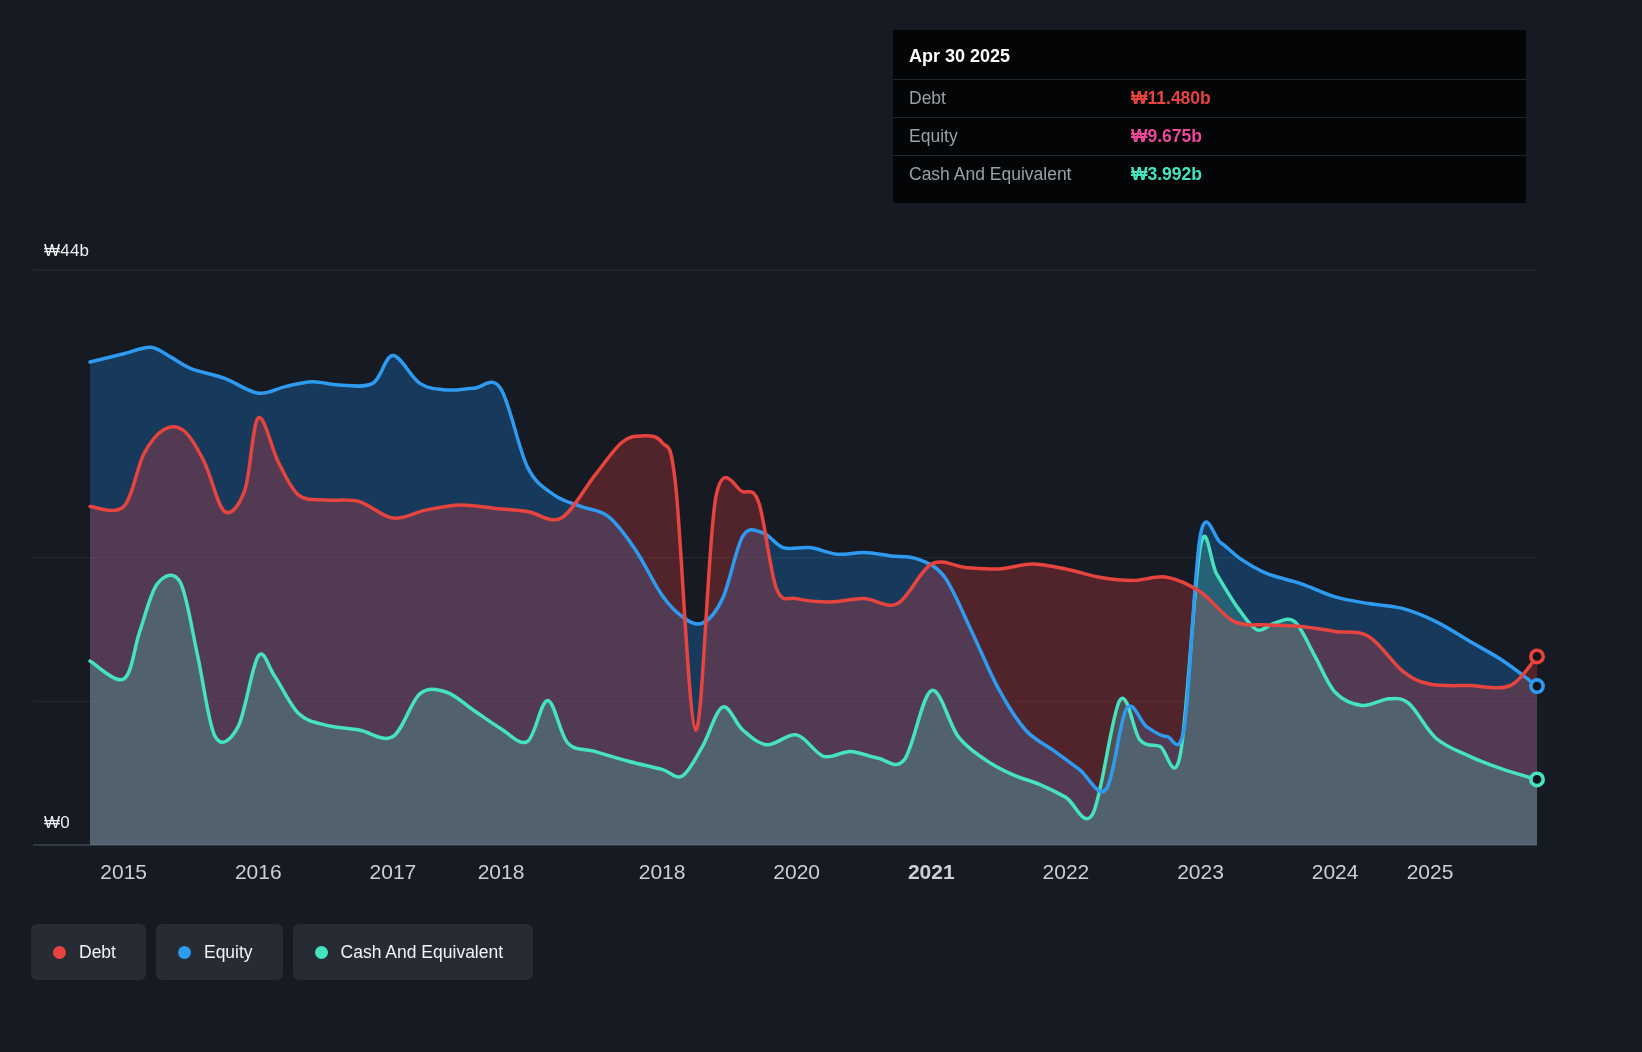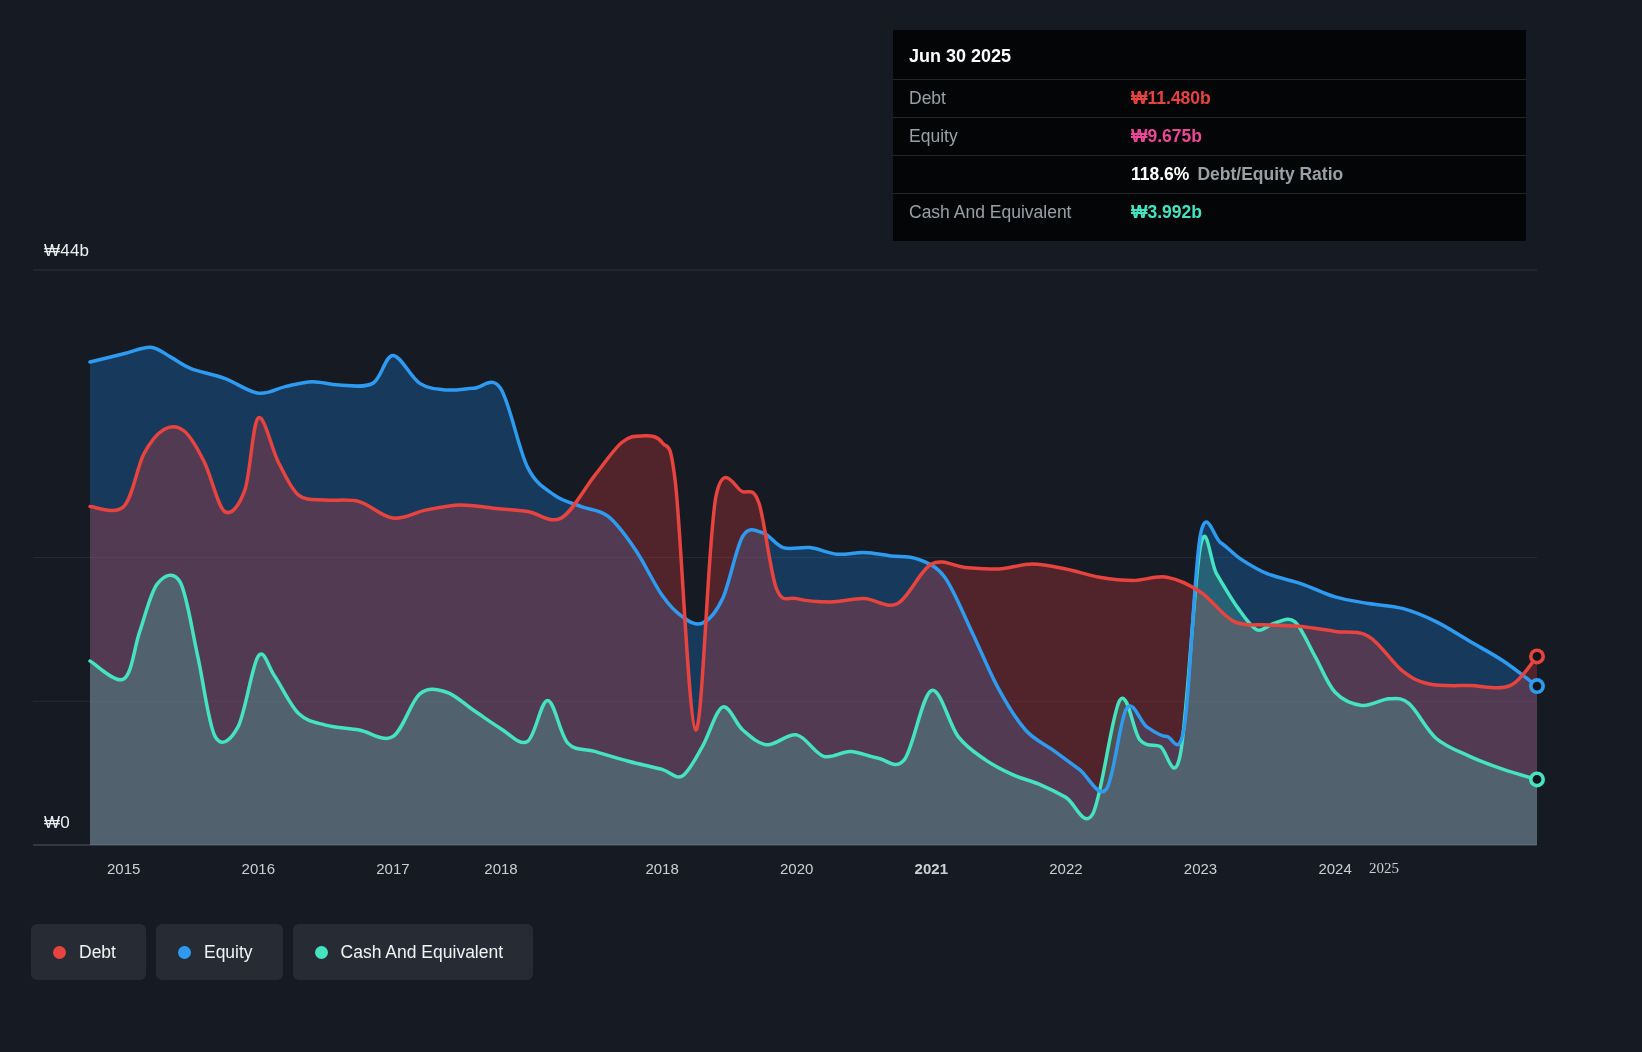--- a/index.html
+++ b/index.html
@@ -32,21 +32,21 @@
     top: 860px;
     left: 0;
     width: 100%;
     height: 26px;
   }
   #x-axis span {
     position: absolute;
     top: 0;
     transform: translateX(-50%);
     color: #ccd0d6;
-    font-size: 15px;
+    font-size: 21px;
   }
 
   .tooltip {
     position: absolute;
     left: 893px;
     top: 30px;
     width: 633px;
     box-sizing: border-box;
     background: #040506;
     padding: 4px 0 10px 0;
@@ -123,36 +123,32 @@
       <span style="left: 123.7px;">2015</span>
       <span style="left: 258.3px;">2016</span>
       <span style="left: 392.9px;">2017</span>
       <span style="left: 501px;">2018</span>
       <span style="left: 662.1px;">2018</span>
       <span style="left: 796.7px;">2020</span>
       <span style="left: 931.3px; font-weight: bold;">2021</span>
       <span style="left: 1065.9px;">2022</span>
       <span style="left: 1200.5px;">2023</span>
       <span style="left: 1335.1px;">2024</span>
-      <span style="left: 1384px; font-family: Liberation Serif, serif;">2025</span>
+      <span style="left: 1430px;">2025</span>
     </div>
 
   <div class="tooltip">
-    <div class="tt-title">Jun 30 2025</div>
+    <div class="tt-title">Apr 30 2025</div>
     <div class="tt-row">
       <span class="tt-label">Debt</span>
       <span class="tt-value" style="color: rgb(232, 68, 63);">₩11.480b</span>
     </div>
     <div class="tt-row">
       <span class="tt-label">Equity</span>
       <span class="tt-value" style="color: #ec4899;">₩9.675b</span>
-    </div>
-    <div class="tt-row">
-      <span class="tt-ratio-val">118.6%</span>
-      <span class="tt-ratio-label">Debt/Equity Ratio</span>
     </div>
     <div class="tt-row">
       <span class="tt-label">Cash And Equivalent</span>
       <span class="tt-value" style="color: rgb(69, 227, 192);">₩3.992b</span>
     </div>
   </div>
 
   <div id="legend">
       <div class="legend-pill">
         <span class="legend-dot" style="background: rgb(232, 68, 63);"></span>

